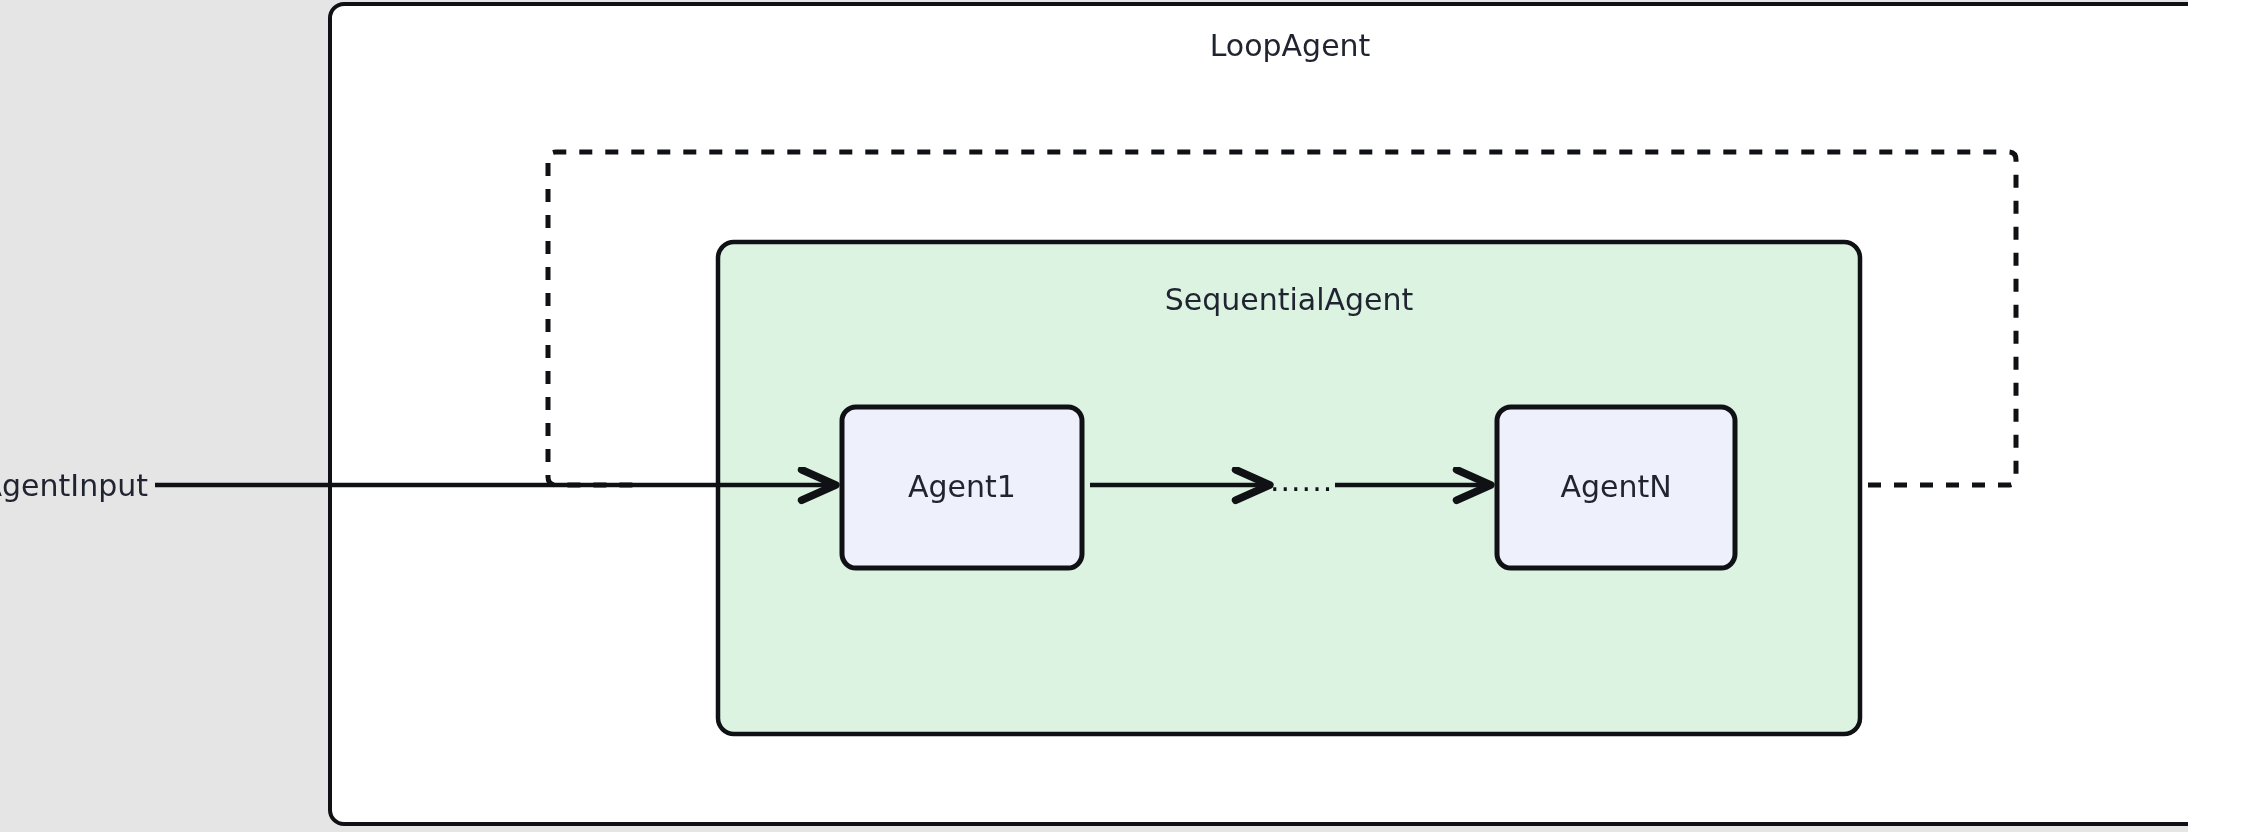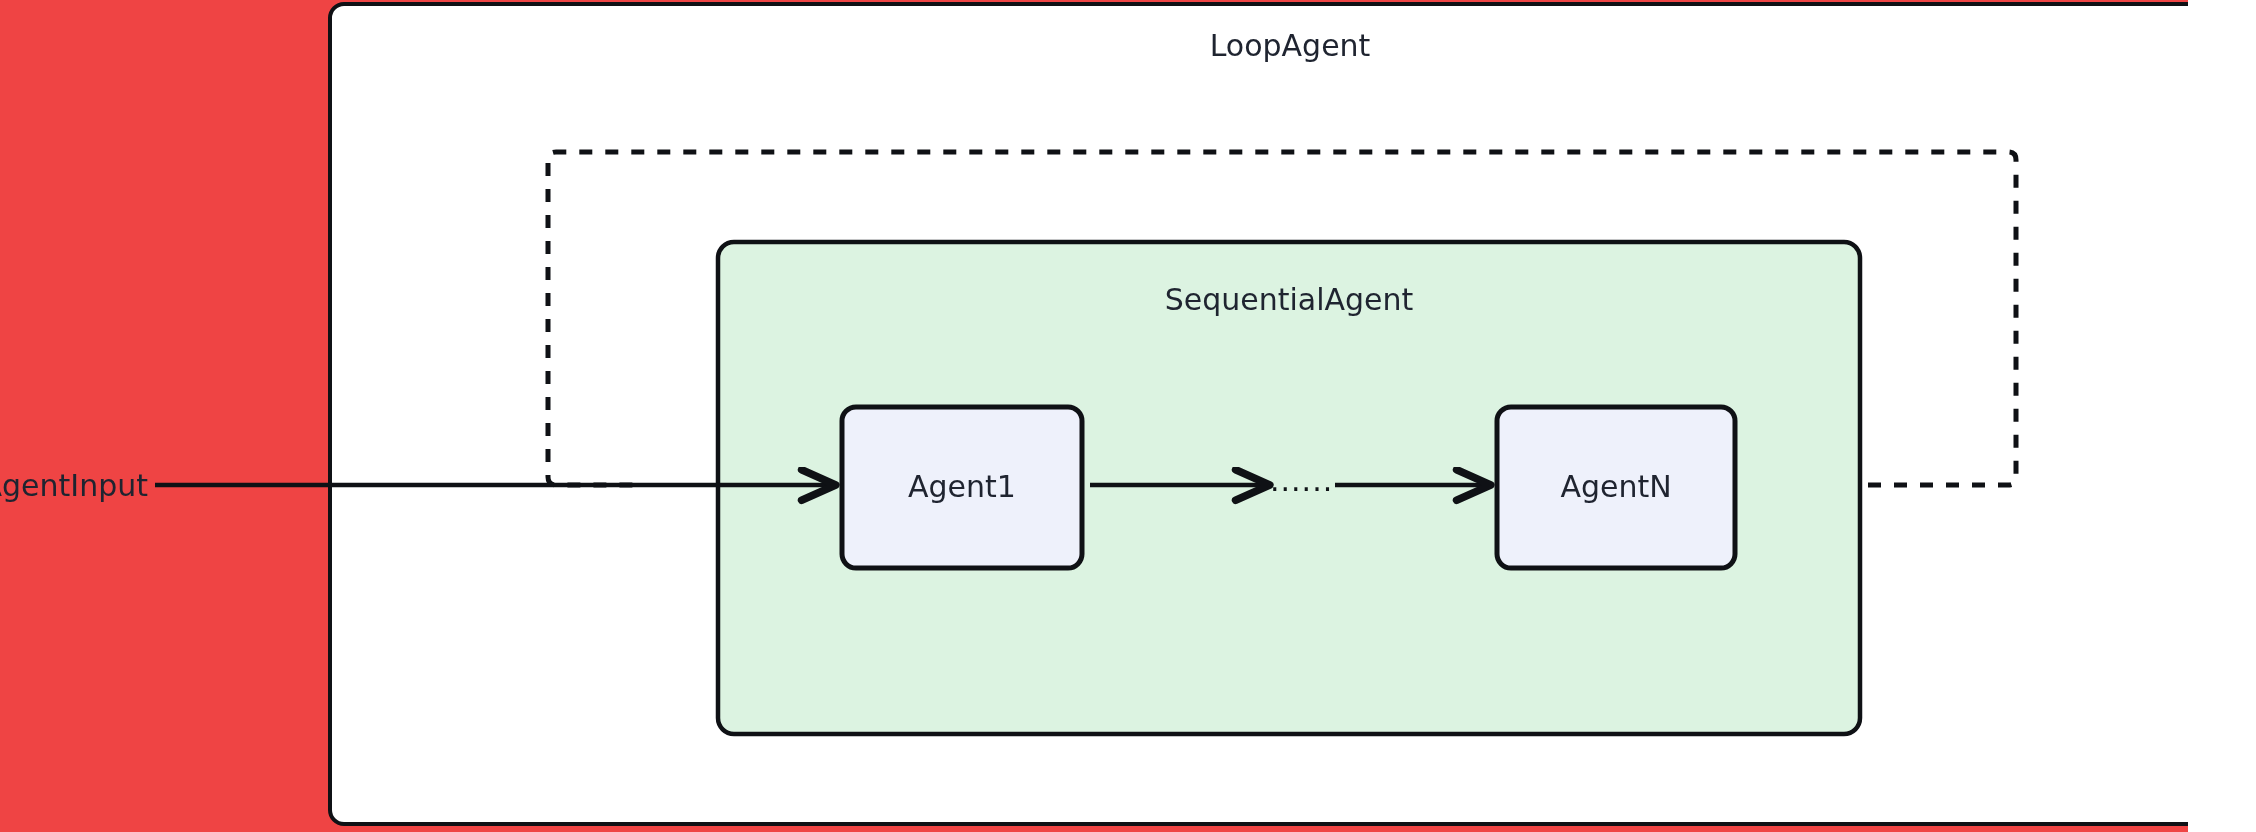--- a/index.html
+++ b/index.html
@@ -7,21 +7,21 @@
     padding: 0;
     background: #ffffff;
   }
   body {
     font-family: "DejaVu Sans", "Liberation Sans", sans-serif;
   }
   #canvas {
     position: relative;
     width: 2188px;
     height: 832px;
-    background: #ef4444;
+    background: #e5e5e5;
     overflow: hidden;
   }
   #diagram-svg {
     position: absolute;
     left: 0;
     top: 0;
     width: 2256px;
     height: 832px;
   }
   .node-label {

